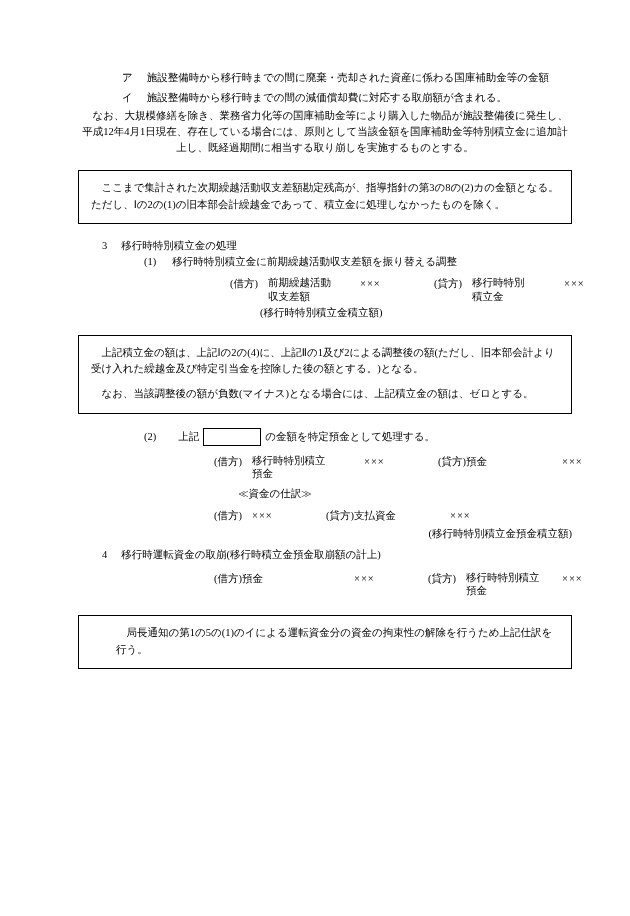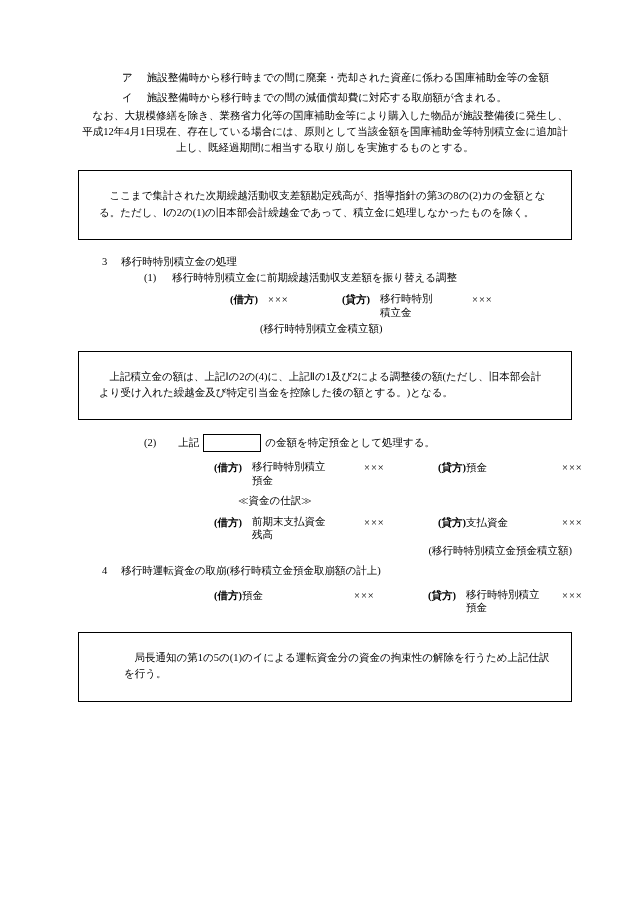--- a/index.html
+++ b/index.html
@@ -33,30 +33,30 @@
   .ind-3 { margin-left: 66px; }
   .ind-4 { margin-left: 90px; }
 
   
   .box {
     border: 1.6px solid #000;
     padding: 9px 12px 10px 12px;
     margin: 14px 0 14px 0;
     box-sizing: border-box;
   }
-  .box p { margin: 8px; text-indent: 1em; }
+  .box p { margin: 0; text-indent: 1em; }
   .box p + p { margin-top: 9px; }
 
   
   .je {
     display: flex;
     align-items: flex-start;
     margin: 2px 0;
   }
-  .je .lbl { white-space: nowrap; font-weight: bold; }
+  .je .lbl { white-space: nowrap; }
   .je .acct {
     display: inline-block;
     min-width: 92px;
   }
   .je .amt {
     display: inline-block;
     min-width: 74px;
     text-align: left;
     letter-spacing: 1px;
   }
@@ -112,34 +112,39 @@
 
   <div class="row ind-3">
     <span class="marker">(1)</span>
     <span style="width:16px;flex:0 0 auto;"></span>
     <span class="body-text">移行時特別積立金に前期繰越活動収支差額を振り替える調整</span>
   </div>
 
   <div class="je" style="margin-left:152px;margin-top:6px;">
     <span class="lbl">(借方)</span>
     <span class="gap-2"></span>
+    <span class="acct two-line">
+      <span>前期繰越活動</span><br>
+      <span>収支差額</span>
+    </span>
     <span class="amt">×××</span>
     <span class="lbl">(貸方)</span>
     <span class="gap-2"></span>
     <span class="acct two-line">
       <span>移行時特別</span><br>
       <span>積立金</span>
     </span>
     <span class="amt">×××</span>
   </div>
 
   <div style="margin-left:182px;margin-top:2px;">(移行時特別積立金積立額)</div>
 
   <div class="box">
     <p>上記積立金の額は、上記Ⅰの2の(4)に、上記Ⅱの1及び2による調整後の額(ただし、旧本部会計より受け入れた繰越金及び特定引当金を控除した後の額とする。)となる。</p>
+    <p>なお、当該調整後の額が負数(マイナス)となる場合には、上記積立金の額は、ゼロとする。</p>
   </div>
 
   <div class="row ind-3" style="align-items:center;">
     <span class="marker">(2)</span>
     <span style="width:22px;flex:0 0 auto;"></span>
     <span>上記</span>
     <span class="blank-box"></span>
     <span>の金額を特定預金として処理する。</span>
   </div>
 
@@ -154,24 +159,20 @@
     <span class="lbl">(貸方)</span>
     <span class="acct" style="min-width:96px;">預金</span>
     <span class="amt">×××</span>
   </div>
 
   <div style="margin-left:160px;margin-top:6px;">≪資金の仕訳≫</div>
 
   <div class="je" style="margin-left:136px;margin-top:6px;">
     <span class="lbl">(借方)</span>
     <span class="gap-2"></span>
-    <span class="acct two-line" style="min-width:112px;">
-      <span>前期末支払資金</span><br>
-      <span>残高</span>
-    </span>
     <span class="amt">×××</span>
     <span class="lbl">(貸方)</span>
     <span class="acct" style="min-width:96px;">支払資金</span>
     <span class="amt">×××</span>
   </div>
 
   <div style="margin-left:182px;margin-top:2px;text-align:right;">(移行時特別積立金預金積立額)</div>
 
   <div class="row ind-1" style="margin-top:4px;">
     <span class="marker">4</span>

